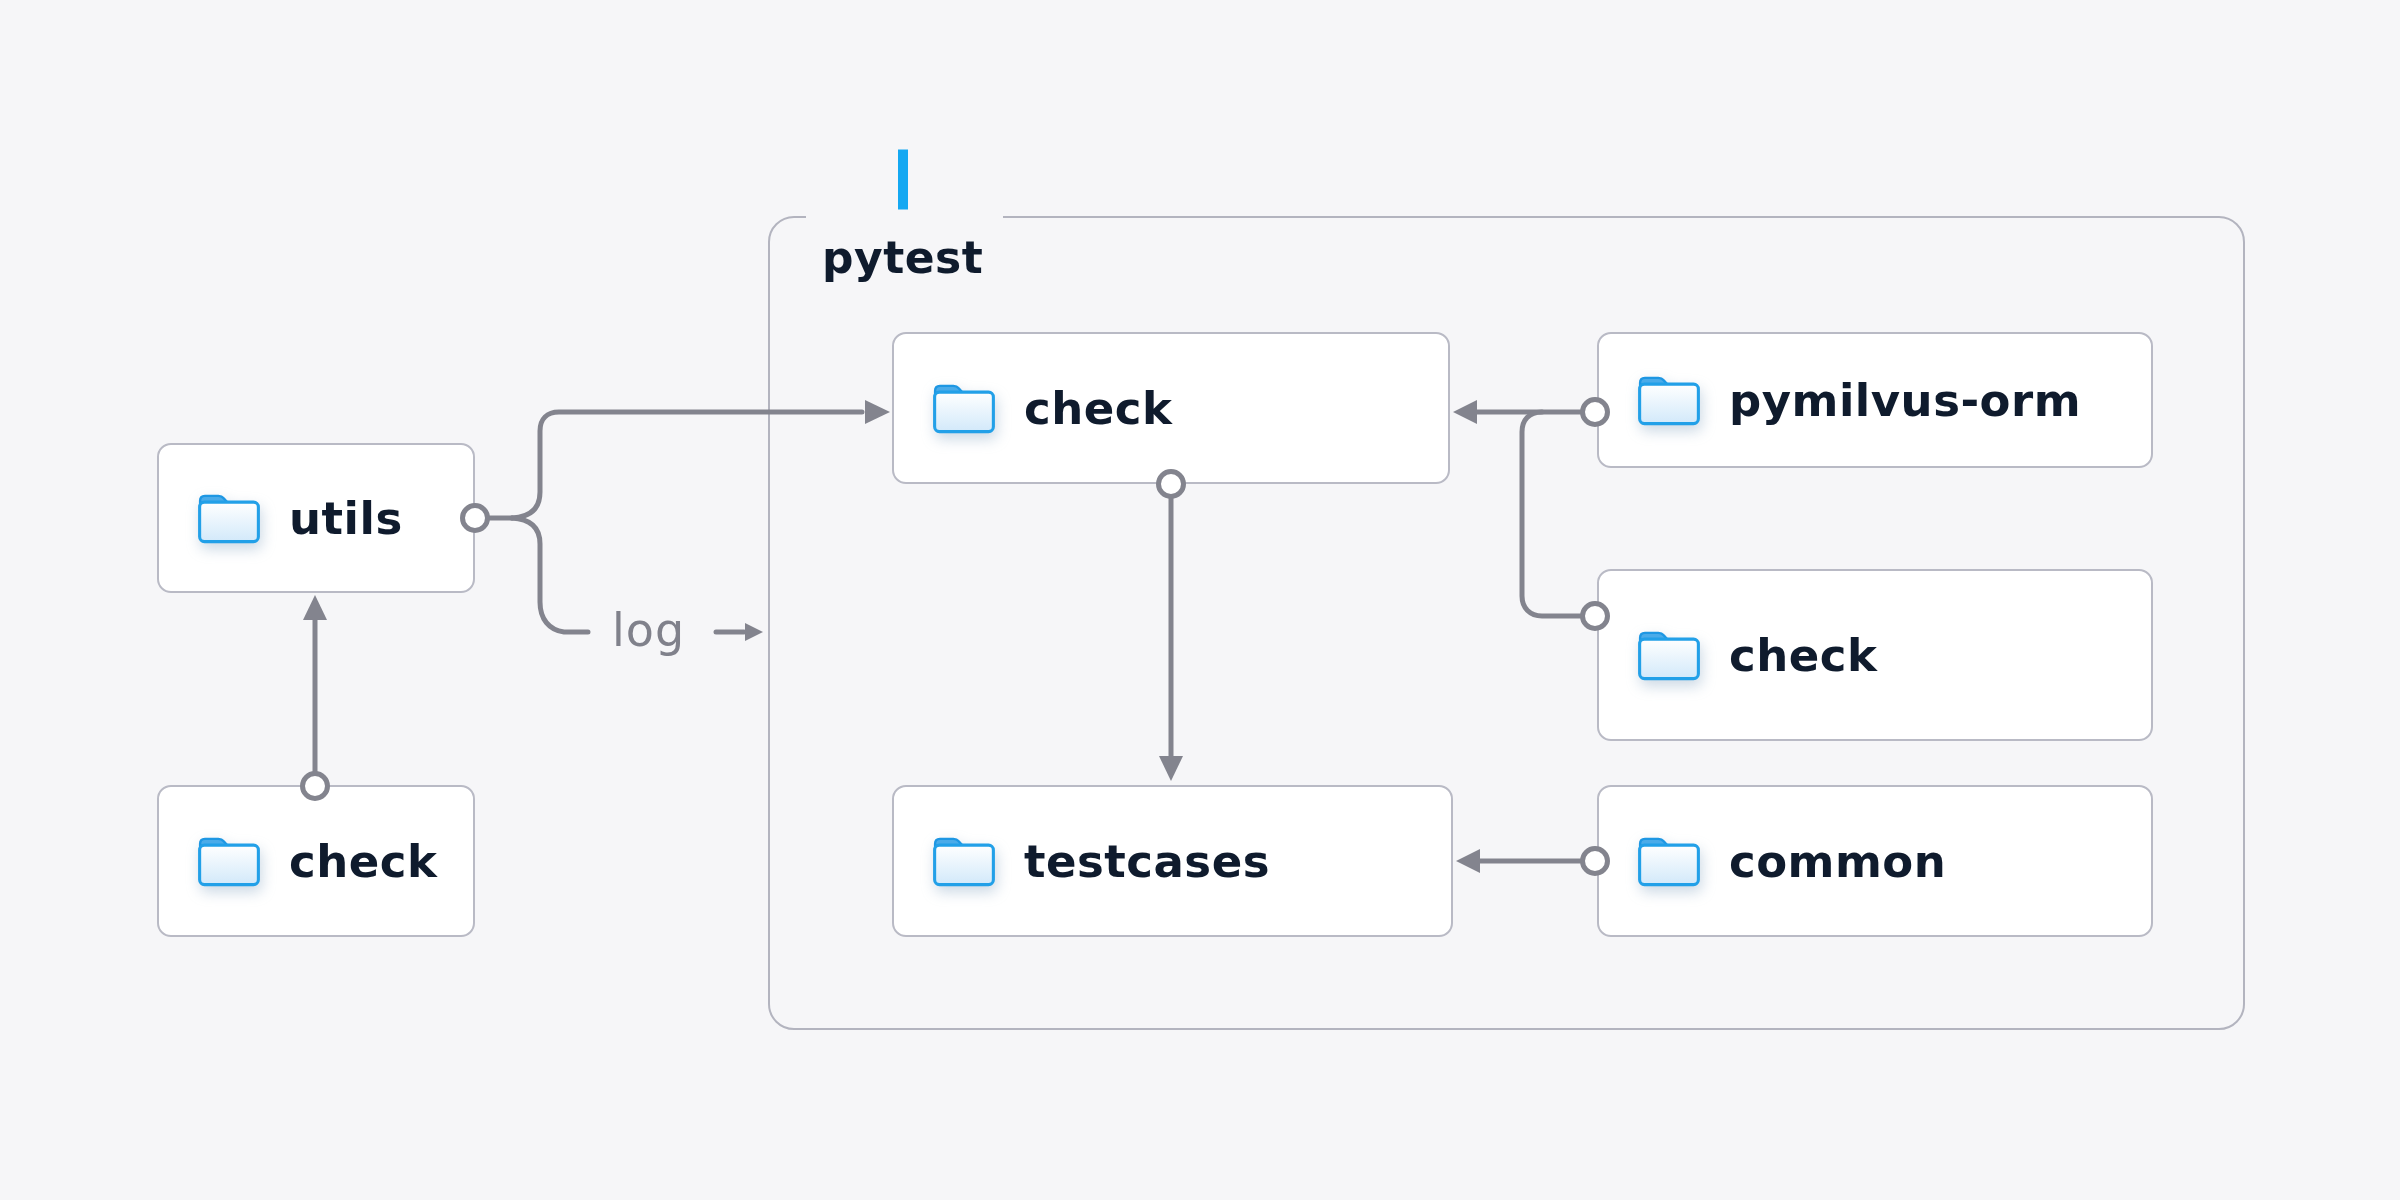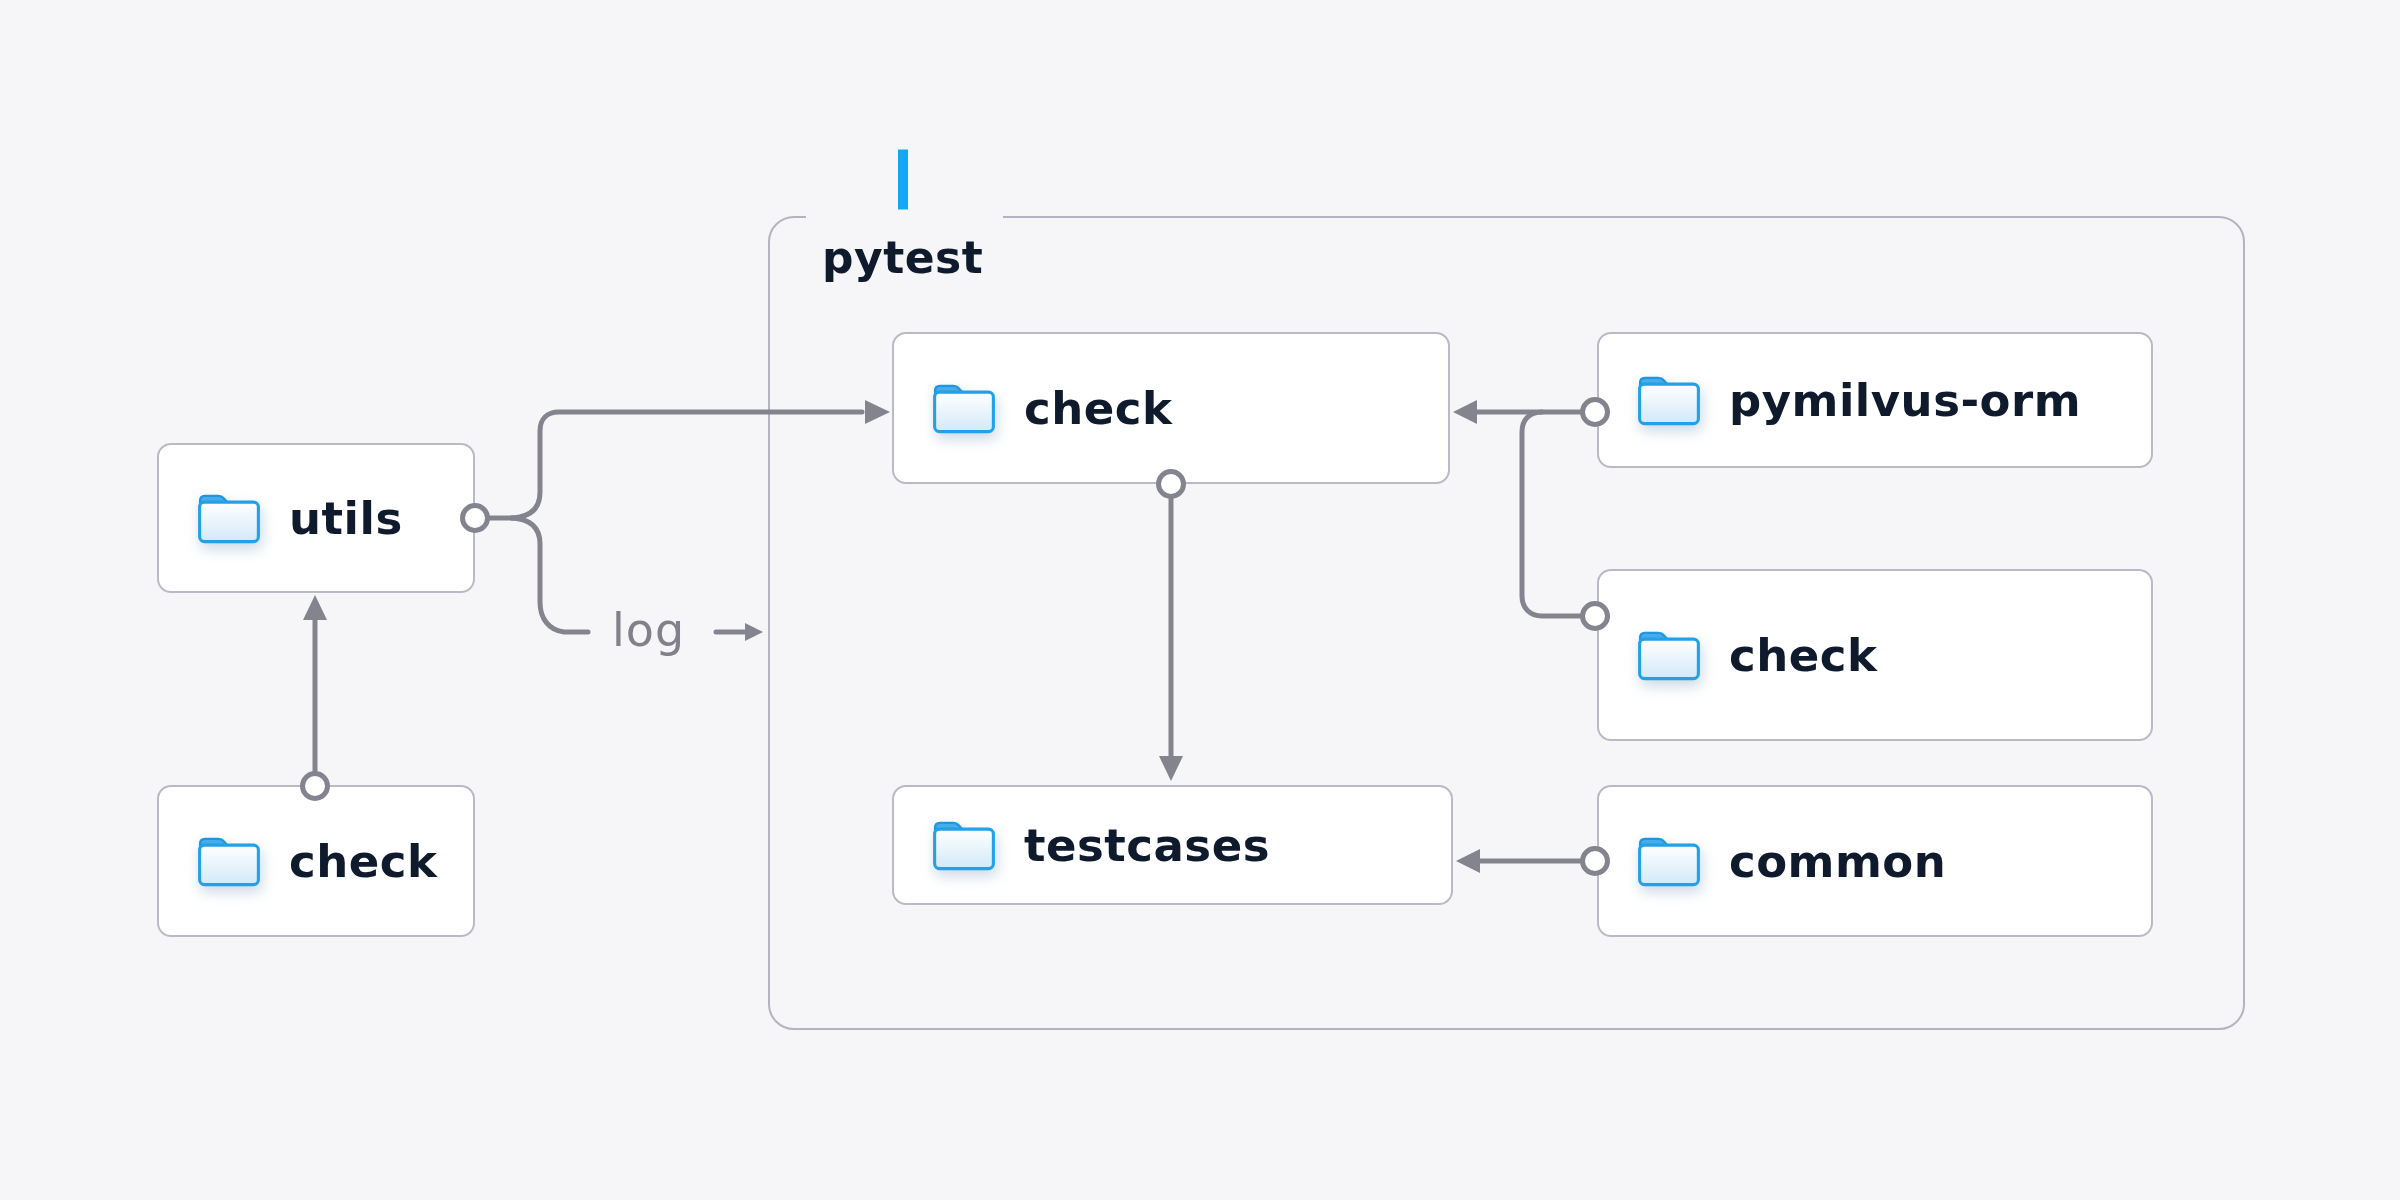--- a/index.html
+++ b/index.html
@@ -36,21 +36,21 @@
     position:absolute;display:flex;align-items:center;gap:28px;
     background:var(--node-fill);border:2px solid var(--node-border);border-radius:14px;
     padding-left:38px;z-index:2;
   }
   .node .label{font-size:45px;font-weight:bold;color:var(--text);letter-spacing:.5px;}
   .node .folder{width:64px;height:52px;flex:0 0 auto;filter:drop-shadow(2px 6px 7px rgba(110,145,180,.35));}
 
   #node-utils      {left:157px; top:443px; width:318px; height:150px;}
   #node-config     {left:157px; top:785px; width:318px; height:152px;}
   #node-base       {left:892px; top:332px; width:558px; height:152px;}
-  #node-testcases  {left:892px; top:785px; width:561px; height:120px;}
+  #node-testcases  {left:892px; top:785px; width:561px; height:152px;}
   #node-pymilvus   {left:1597px;top:332px; width:556px; height:136px;}
   #node-check      {left:1597px;top:538px; width:556px; height:172px;margin-top:31px;}
   #node-common     {left:1597px;top:785px; width:556px; height:152px;}
 
   
   svg.connectors{position:absolute;left:0;top:0;width:2400px;height:1200px;z-index:4;pointer-events:none;}
   .edge{stroke:var(--line);stroke-width:5px;fill:none;stroke-linecap:round;stroke-linejoin:round;}
   .head{fill:var(--line);stroke:none;}
   .port{fill:#ffffff;stroke:var(--line);stroke-width:5px;}
 

